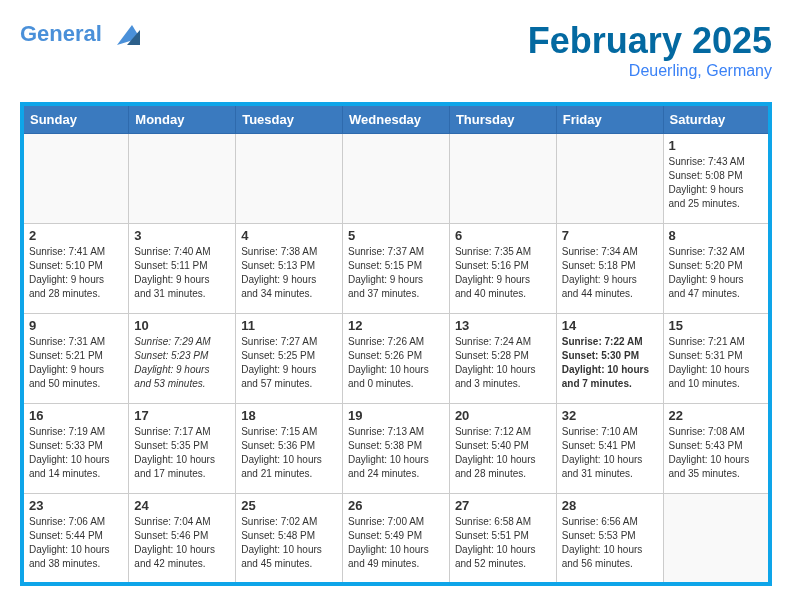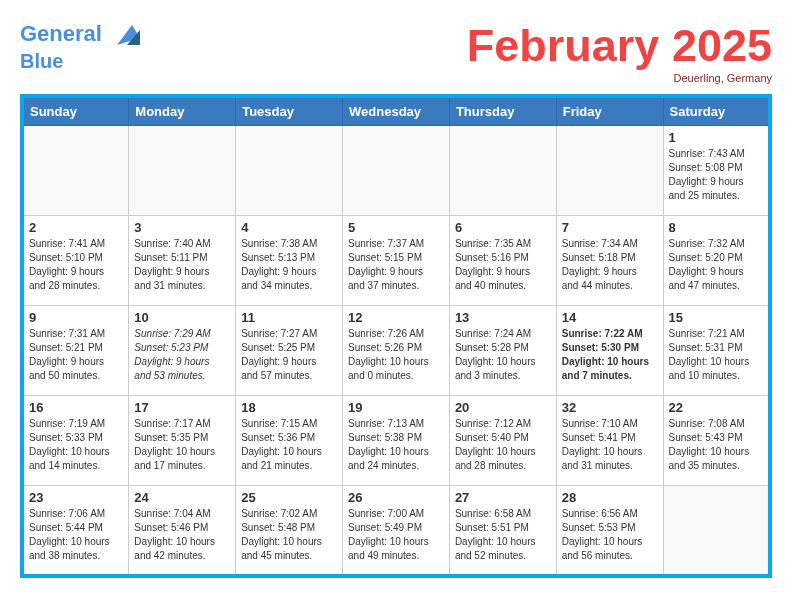--- a/index.html
+++ b/index.html
@@ -7,21 +7,21 @@
       font-family: Arial, sans-serif;
       background: #fff;
       width: 792px;
       min-height: 612px;
       padding: 20px;
     }
     .header {
       display: flex;
       justify-content: space-between;
       align-items: flex-start;
-      margin-bottom: 10px;
+      margin-bottom: 22px;
     }
     .logo {
       display: flex;
       align-items: center;
     }
     .logo-text {
       font-size: 22px;
       font-weight: bold;
       color: #333;
       line-height: 1.1;
@@ -31,27 +31,27 @@
     }
     .logo-icon {
       width: 30px;
       height: 30px;
       margin-left: 4px;
     }
     .title-block {
       text-align: right;
     }
     .calendar-title {
-      font-size: 45px;
+      font-size: 36px;
       font-weight: bold;
-      color: #ef4444;
+      color: #0369a1;
     }
     .calendar-subtitle {
-      font-size: 11px;
-      color: #7f1d1d;
+      font-size: 16px;
+      color: #3b82f6;
     }
     .calendar {
       width: 100%;
       border-collapse: collapse;
       border: 4px solid #0ea5e9;
     }
     .calendar th {
       background-color: #3a7abf;
       color: #fff;
       text-align: left;
@@ -96,21 +96,20 @@
       <div style="display:flex;align-items:center;">
         <div class="logo-text">
           <span>General</span>
           <svg class="logo-icon" viewBox="0 0 30 30" style="display:inline-block;vertical-align:middle;">
             <polygon points="5,25 20,5 28,18" fill="#4a90d9"></polygon>
             <polygon points="15,25 28,10 28,25" fill="#2c5f8a"></polygon>
           </svg>
         </div>
         <div></div>
       </div>
-      <div class="logo-text" style="color:#4a90d9;font-size:20px;">Blue</div>
     </div>
   </div>
   <div class="title-block">
     <div class="calendar-title">February 2025</div>
     <div class="calendar-subtitle">Deuerling, Germany</div>
   </div>
 </div>
 
 <table class="calendar">
   <thead>

